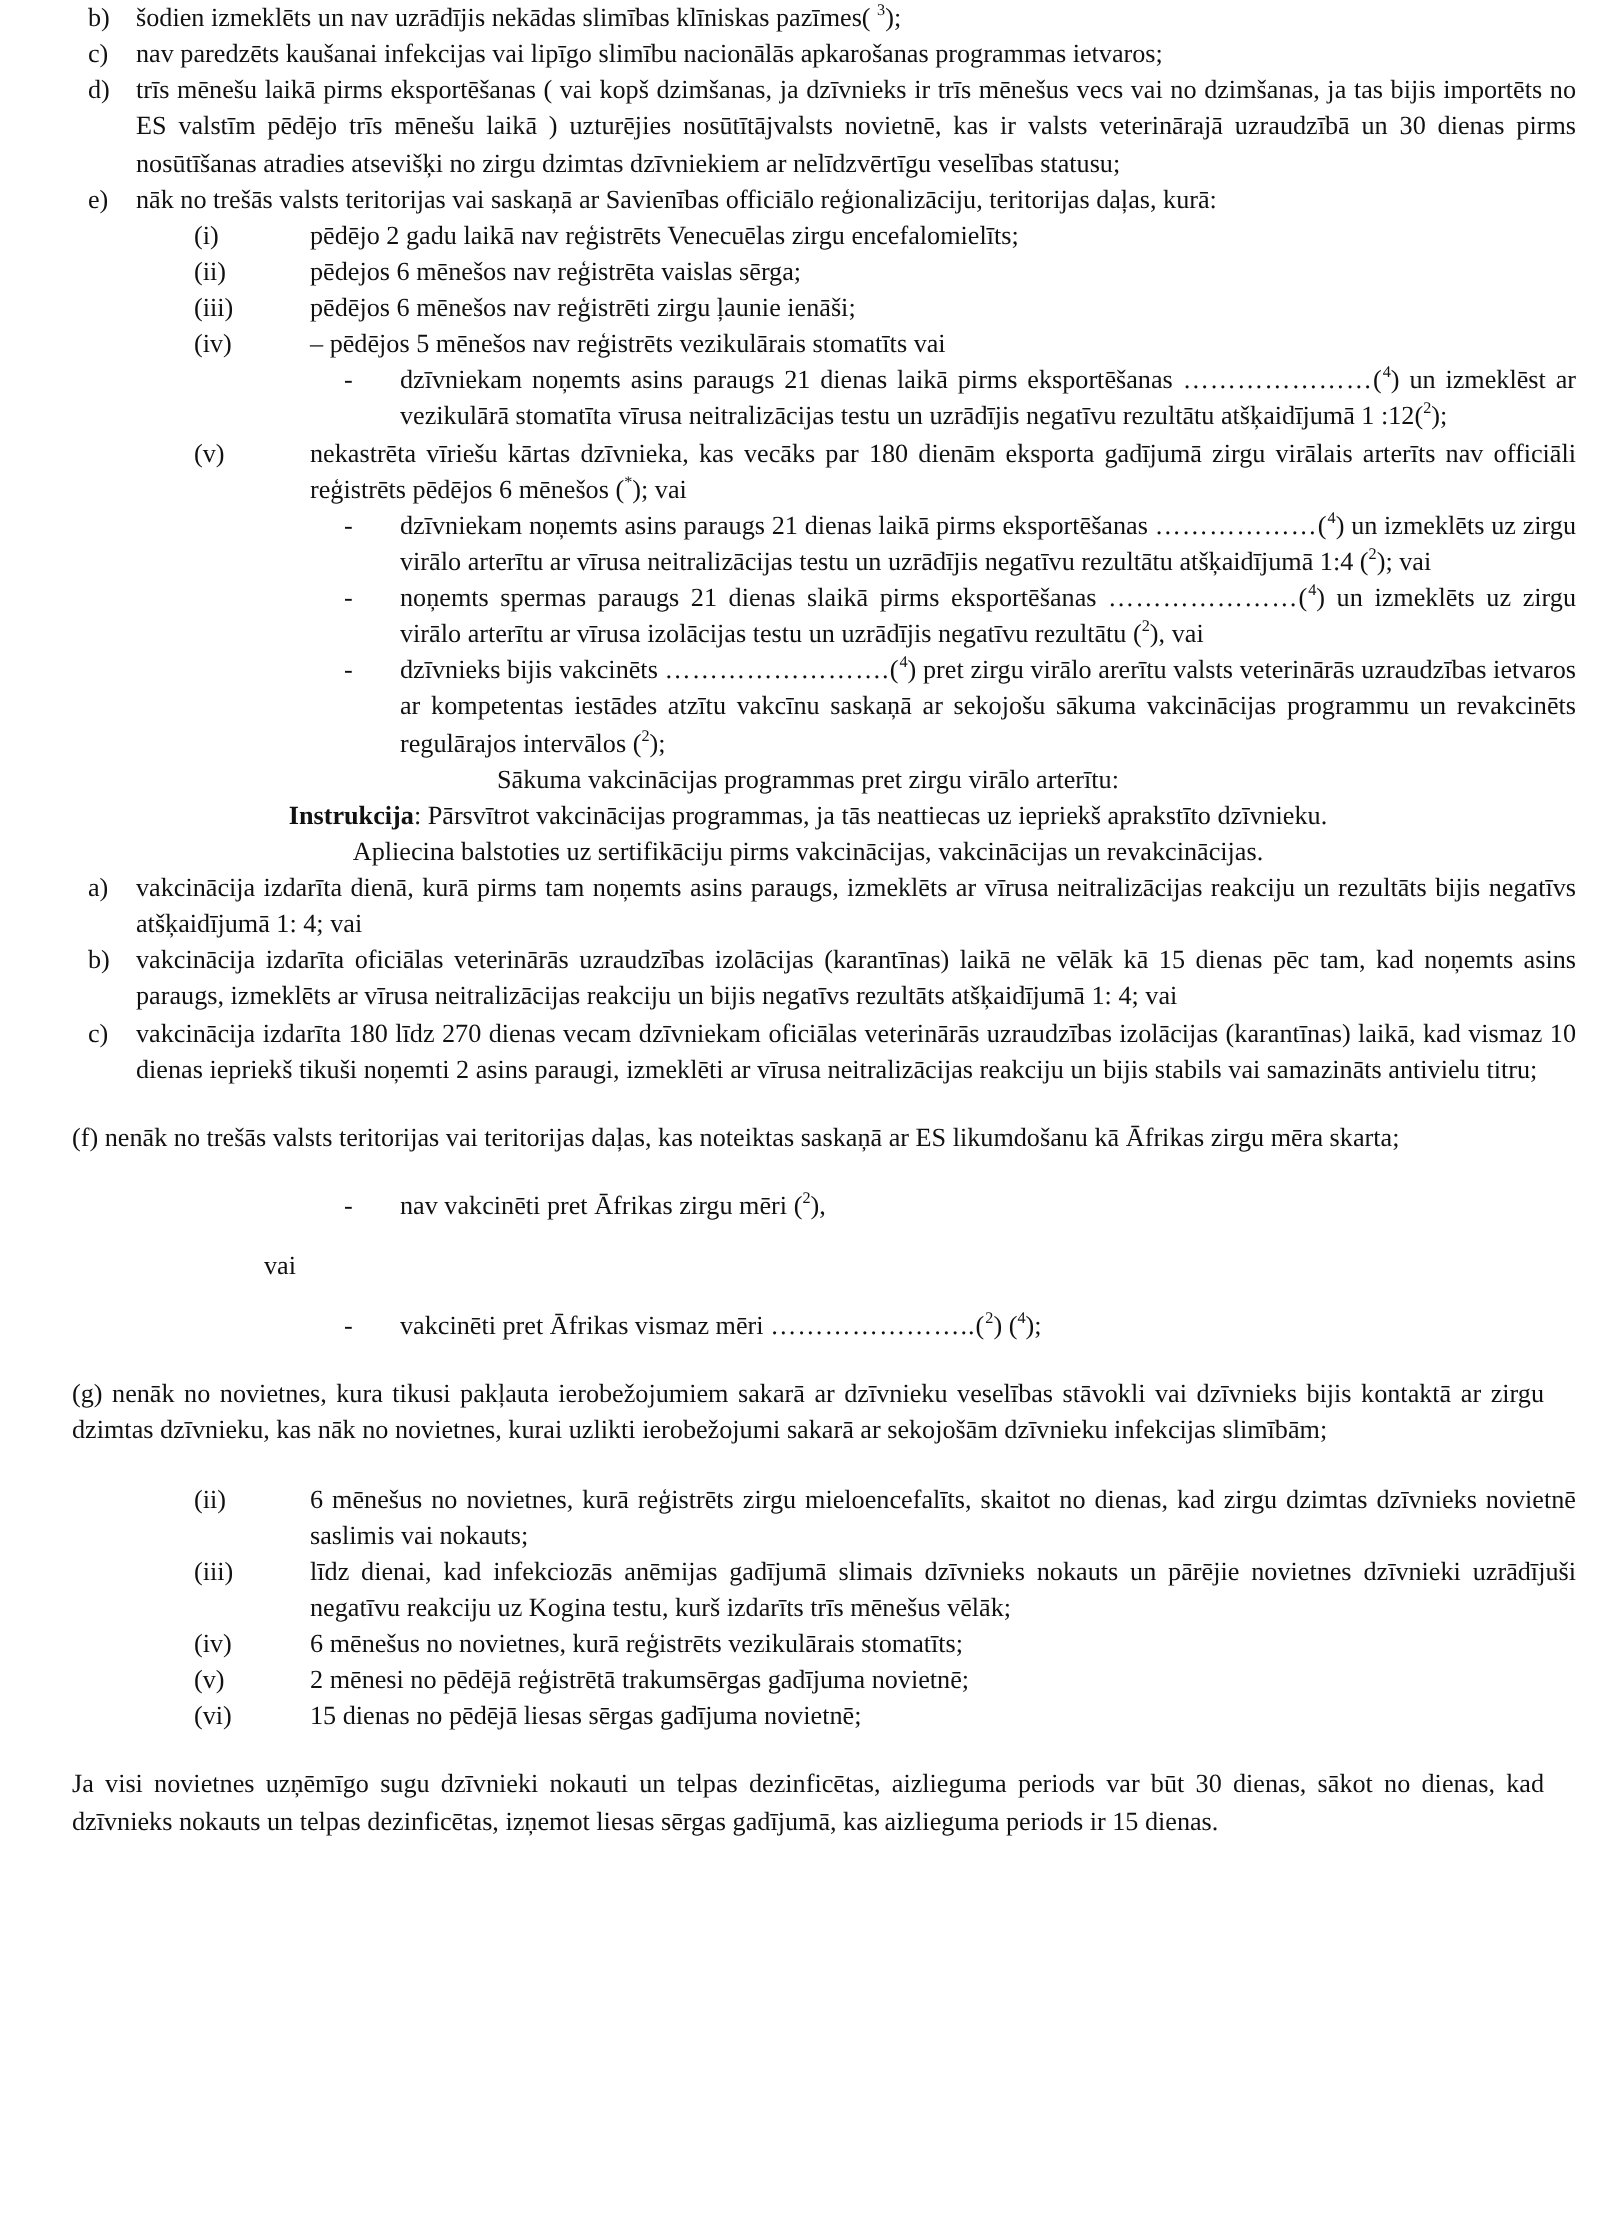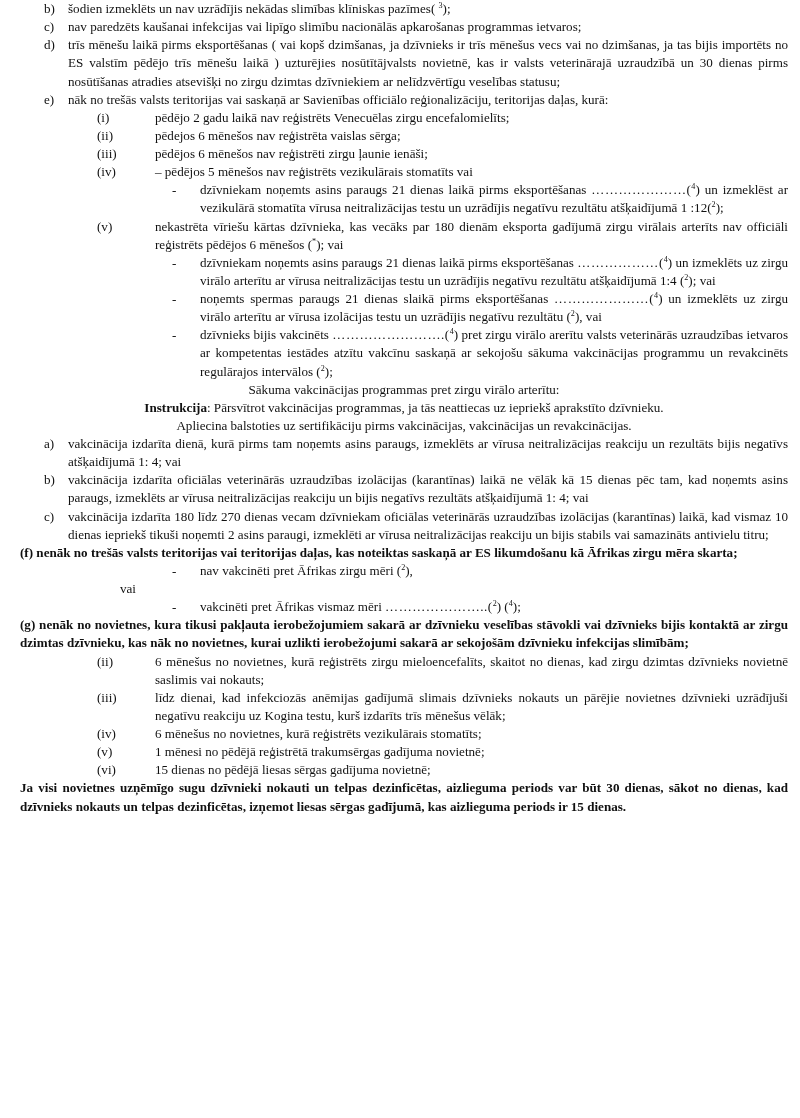--- a/index.html
+++ b/index.html
@@ -85,36 +85,35 @@
   }
   .vax > .mk {
     position: absolute;
     left: 44px;
     top: 0;
     width: 24px;
   }
 
   
   .flush {
-    margin: 0;
+    margin: 16px;
     padding-left: 20px;
     padding-right: 12px;
     text-align: justify;
-    font-weight: bold;
   }
   .flush-noj {
     margin: 0;
     padding-left: 20px;
     padding-right: 12px;
     text-align: center;
   }
 
   
   .vai-line {
-    margin: 0;
+    margin: 12px;
     padding-left: 120px;
   }
 
   .b { font-weight: bold; }
   sup {
     font-size: 0.62em;
     vertical-align: super;
     line-height: 0;
   }
   .dots { letter-spacing: 0.5px; }
@@ -229,21 +228,21 @@
   <div class="roman para rightpad">
     <span class="mk">(iii)</span>
     <span>līdz dienai, kad infekciozās anēmijas gadījumā slimais dzīvnieks nokauts un pārējie novietnes dzīvnieki uzrādījuši negatīvu reakciju uz Kogina testu, kurš izdarīts   trīs mēnešus vēlāk;</span>
   </div>
   <div class="roman para nojust">
     <span class="mk">(iv)</span>
     <span>6 mēnešus no novietnes, kurā reģistrēts  vezikulārais stomatīts;</span>
   </div>
   <div class="roman para nojust">
     <span class="mk">(v)</span>
-    <span>1 mēnesi no pēdējā reģistrētā trakumsērgas gadījuma novietnē;</span>
+    <span>2 mēnesi no pēdējā reģistrētā trakumsērgas gadījuma novietnē;</span>
   </div>
   <div class="roman para nojust">
     <span class="mk">(vi)</span>
     <span>15 dienas no pēdējā liesas sērgas gadījuma novietnē;</span>
   </div>
 
   <div class="flush">Ja visi novietnes uzņēmīgo sugu dzīvnieki nokauti un  telpas dezinficētas, aizlieguma periods var būt 30 dienas, sākot no dienas, kad dzīvnieks nokauts un telpas dezinficētas, izņemot liesas sērgas gadījumā, kas aizlieguma periods ir 15 dienas.</div>
 
 </div>
 

